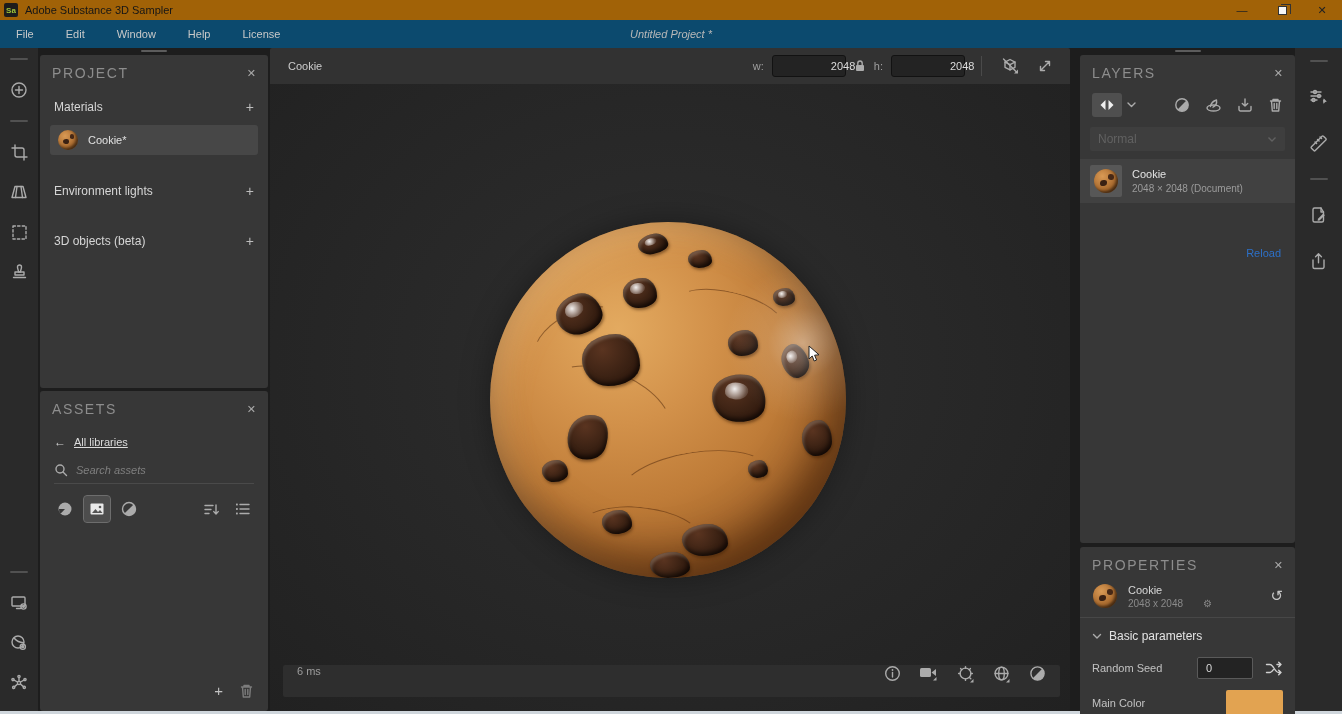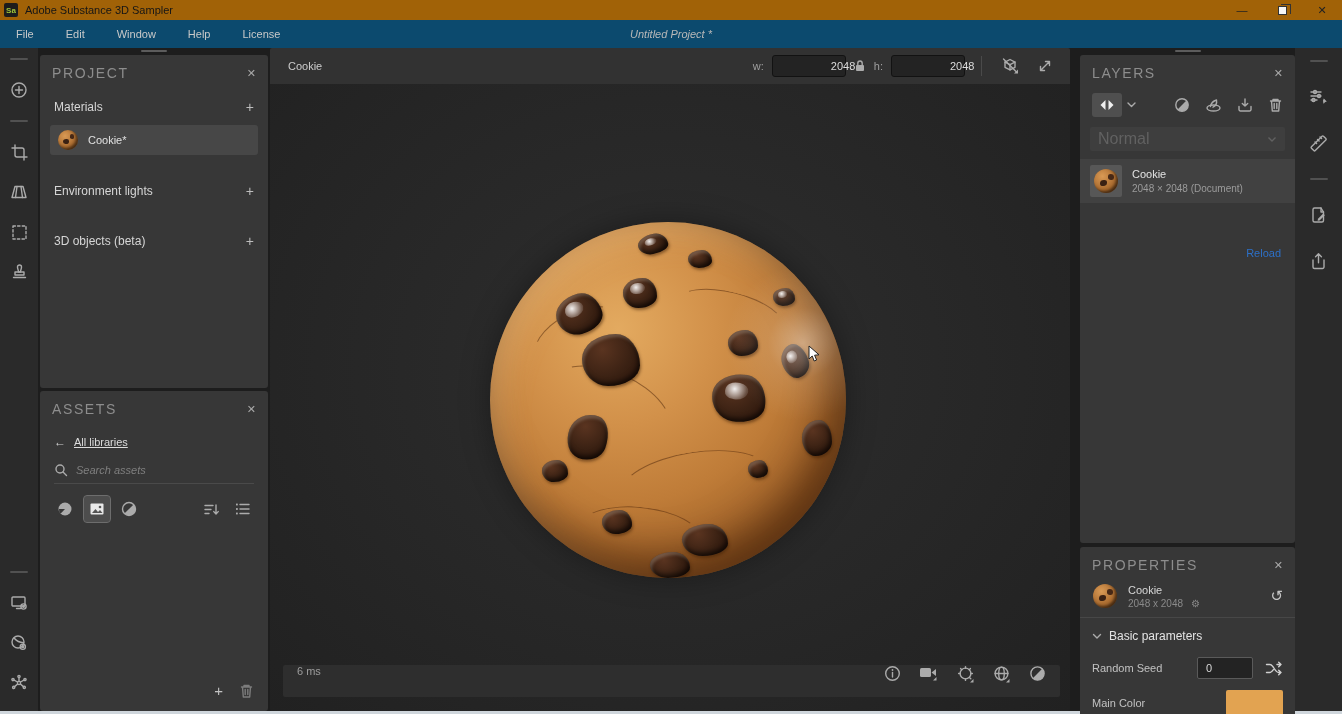--- a/index.html
+++ b/index.html
@@ -112,32 +112,32 @@
   .right-panels { width:215px; display:flex; flex-direction:column; padding:7px 0 0; gap:4px; flex:0 0 auto; }
   .panel-layers { height:488px; flex:0 0 auto; }
   .panel-props { flex:1; }
 
   .layers-toolbar { display:flex; align-items:center; padding:4px 12px 10px; }
   .compare-btn { width:30px; height:24px; background:#4f4f4f; border-radius:3px; display:flex; align-items:center; justify-content:center; }
   .compare-chevron { margin-left:5px; display:flex; }
   .layers-toolbar .sp { flex:1; }
   .lt-icon { margin-left:15px; display:flex; }
   .blend-dd { margin:0 10px; height:24px; background:#3e3e3e; border-radius:2px; display:flex; align-items:center; padding:0 8px; }
-  .blend-value { flex:1; font-size:16px; color:#616161; }
+  .blend-value { flex:1; font-size:12px; color:#616161; }
   .layer-row { margin-top:8px; background:#414141; display:flex; align-items:center; gap:10px; padding:6px 10px; }
   .layer-thumb { width:32px; height:32px; background:#575757; border-radius:2px; display:flex; align-items:center; justify-content:center; }
   .layer-thumb .cookie-thumb { width:24px; height:24px; }
   .layer-name { font-size:11px; color:#e2e2e2; margin-bottom:3px; }
   .layer-meta { font-size:10px; color:#9b9b9b; }
   .reload-link { margin-top:44px; text-align:right; padding-right:14px; font-size:11px; color:#2d70c8; }
 
   .prop-item { display:flex; align-items:center; gap:10px; padding:2px 12px 8px; }
   .prop-thumb { width:26px; height:26px; display:flex; align-items:center; justify-content:center; }
   .prop-name { font-size:11px; color:#d6d6d6; margin-bottom:2px; }
-  .prop-meta { font-size:10px; color:#8a8a8a; display:flex; align-items:center; gap:8px; }
+  .prop-meta { font-size:10px; color:#8a8a8a; display:flex; align-items:center; gap:20px; }
   .prop-item .sp { flex:1; }
   .reset-icon { font-size:15px; color:#c4c4c4; }
   .prop-divider { height:1px; background:#474747; margin:0 0 4px; }
   .section-row { display:flex; align-items:center; gap:7px; padding:7px 12px; }
   .section-label { font-size:12px; color:#e3e3e3; }
   .prop-row { display:flex; align-items:center; padding:7px 12px 4px; }
   .prop-label { flex:1; font-size:11px; color:#c2c2c2; }
   .seed-input { width:56px; height:22px; background:#232323; border:1px solid #5a5a5a; border-radius:2px;
     color:#d8d8d8; font-size:11px; padding:0 8px; outline:none; margin-right:12px; font-family:"Liberation Sans", sans-serif; }
   .color-swatch { width:57px; height:26px; border-radius:2px; }

